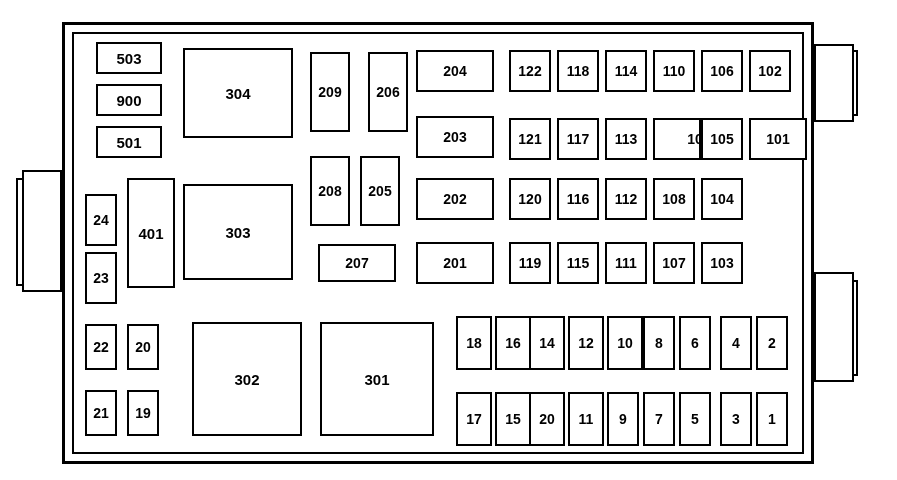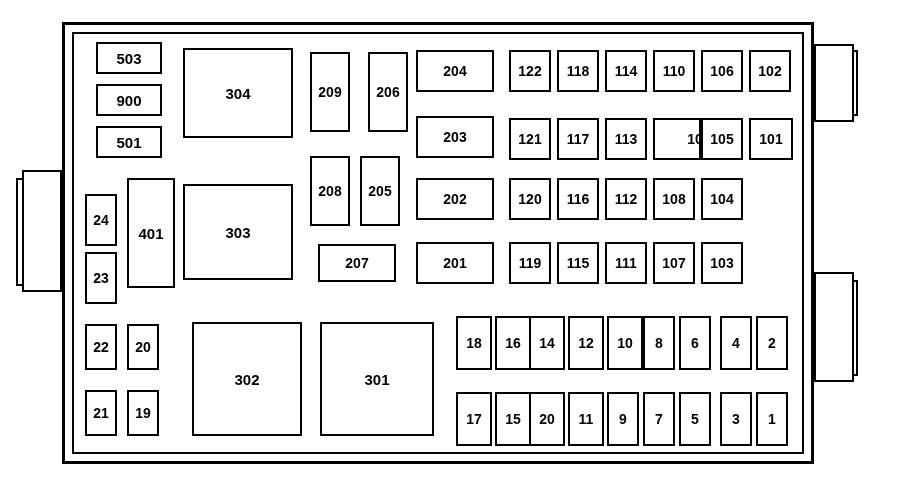--- a/index.html
+++ b/index.html
@@ -82,21 +82,21 @@
     <div class="box" style="left: 557px; top: 50px; width: 42px; height: 42px; font-size: 14px;">118</div>
     <div class="box" style="left: 605px; top: 50px; width: 42px; height: 42px; font-size: 14px;">114</div>
     <div class="box" style="left: 653px; top: 50px; width: 42px; height: 42px; font-size: 14px;">110</div>
     <div class="box" style="left: 701px; top: 50px; width: 42px; height: 42px; font-size: 14px;">106</div>
     <div class="box" style="left: 749px; top: 50px; width: 42px; height: 42px; font-size: 14px;">102</div>
     <div class="box" style="left: 509px; top: 118px; width: 42px; height: 42px; font-size: 14px;">121</div>
     <div class="box" style="left: 557px; top: 118px; width: 42px; height: 42px; font-size: 14px;">117</div>
     <div class="box" style="left: 605px; top: 118px; width: 42px; height: 42px; font-size: 14px;">113</div>
     <div class="box" style="left: 653px; top: 118px; width: 42px; height: 42px; font-size: 14px; padding-left: 44px;">109</div>
     <div class="box" style="left: 701px; top: 118px; width: 42px; height: 42px; font-size: 14px;">105</div>
-    <div class="box" style="left: 749px; top: 118px; width: 44px; height: 42px; font-size: 14px;">101</div>
+    <div class="box" style="left: 749px; top: 118px; width: 58px; height: 42px; font-size: 14px;">101</div>
     <div class="box" style="left: 509px; top: 178px; width: 42px; height: 42px; font-size: 14px;">120</div>
     <div class="box" style="left: 557px; top: 178px; width: 42px; height: 42px; font-size: 14px;">116</div>
     <div class="box" style="left: 605px; top: 178px; width: 42px; height: 42px; font-size: 14px;">112</div>
     <div class="box" style="left: 653px; top: 178px; width: 42px; height: 42px; font-size: 14px;">108</div>
     <div class="box" style="left: 701px; top: 178px; width: 42px; height: 42px; font-size: 14px;">104</div>
     <div class="box" style="left: 509px; top: 242px; width: 42px; height: 42px; font-size: 14px;">119</div>
     <div class="box" style="left: 557px; top: 242px; width: 42px; height: 42px; font-size: 14px;">115</div>
     <div class="box" style="left: 605px; top: 242px; width: 42px; height: 42px; font-size: 14px;">111</div>
     <div class="box" style="left: 653px; top: 242px; width: 42px; height: 42px; font-size: 14px;">107</div>
     <div class="box" style="left: 701px; top: 242px; width: 42px; height: 42px; font-size: 14px;">103</div>

